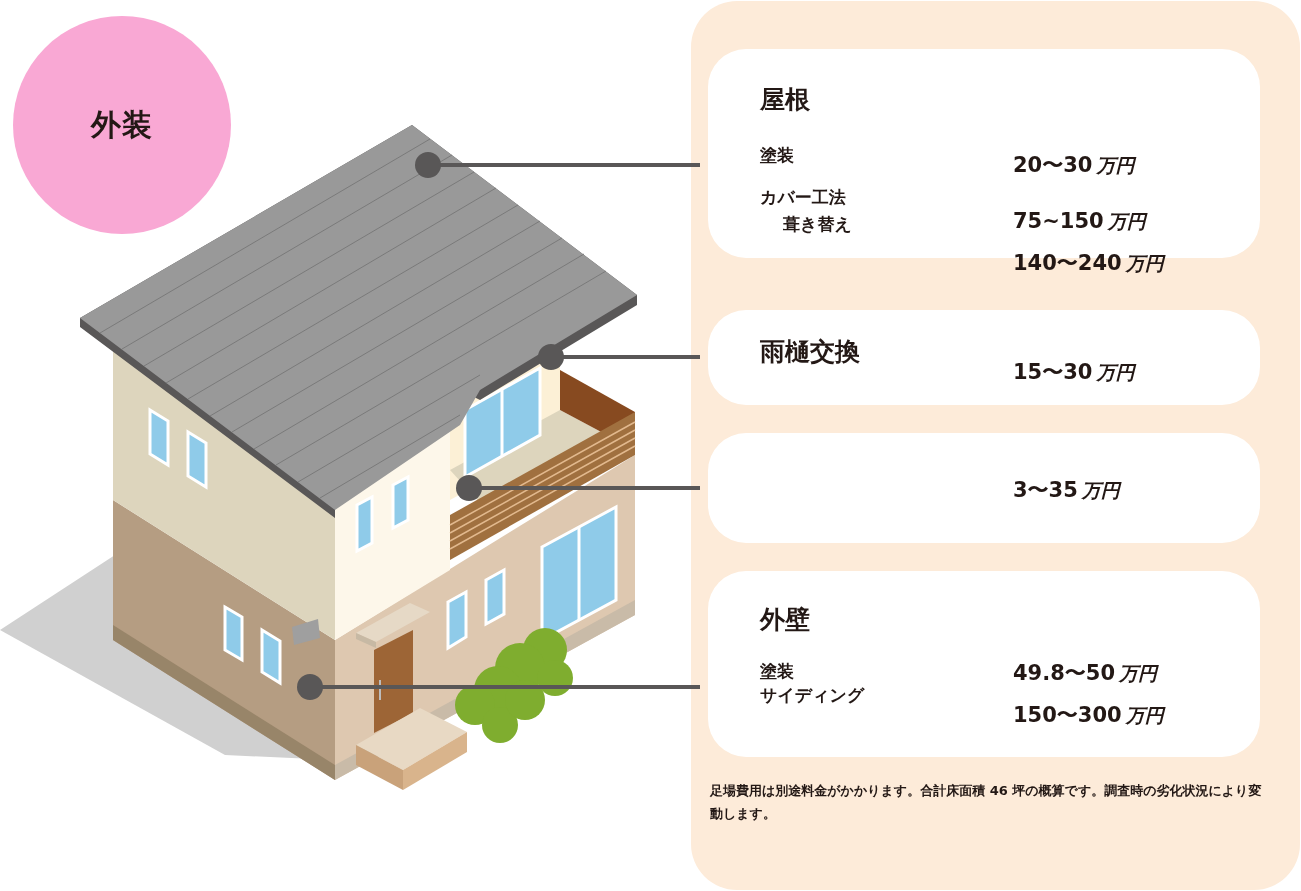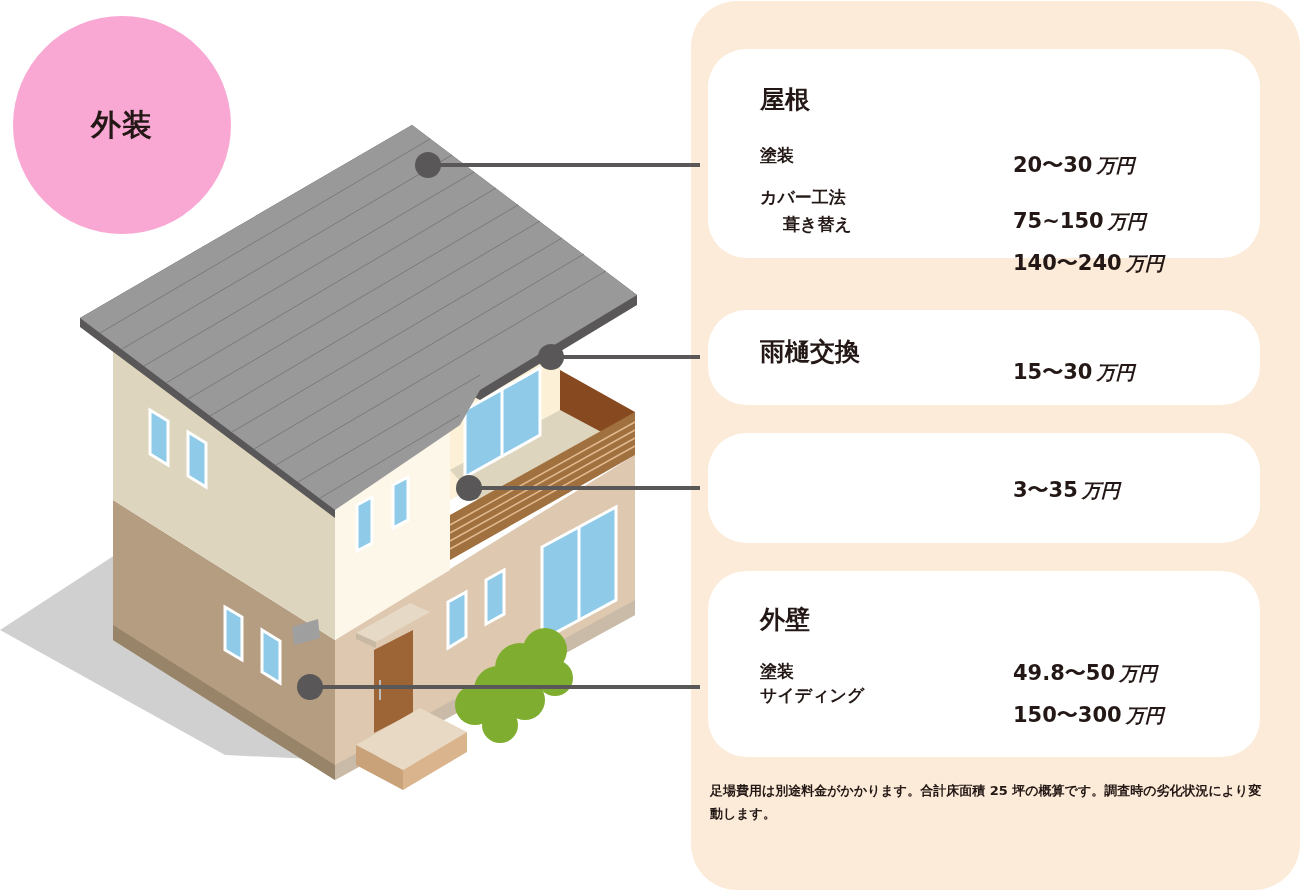--- a/index.html
+++ b/index.html
@@ -142,13 +142,13 @@
 </div>
 
 <div class="card" style="top:571px; height:186px;padding-left:17px;">
   <div class="card-title" style="top:32px;">外壁</div>
   <div class="row-label" style="top:89px;">塗装</div>
   <div class="row-price" style="top:88px;"><span>49.8〜50</span><span class="unit">万円</span></div>
   <div class="row-label" style="top:113px;">サイディング</div>
   <div class="row-price" style="top:130px;"><span>150〜300</span><span class="unit">万円</span></div>
 </div>
 
-<div class="note">足場費用は別途料金がかかります。合計床面積 25 坪の概算です。調査時の劣化状況により変動します。</div>
+<div class="note">足場費用は別途料金がかかります。合計床面積 46 坪の概算です。調査時の劣化状況により変動します。</div>
 
 </body></html>

